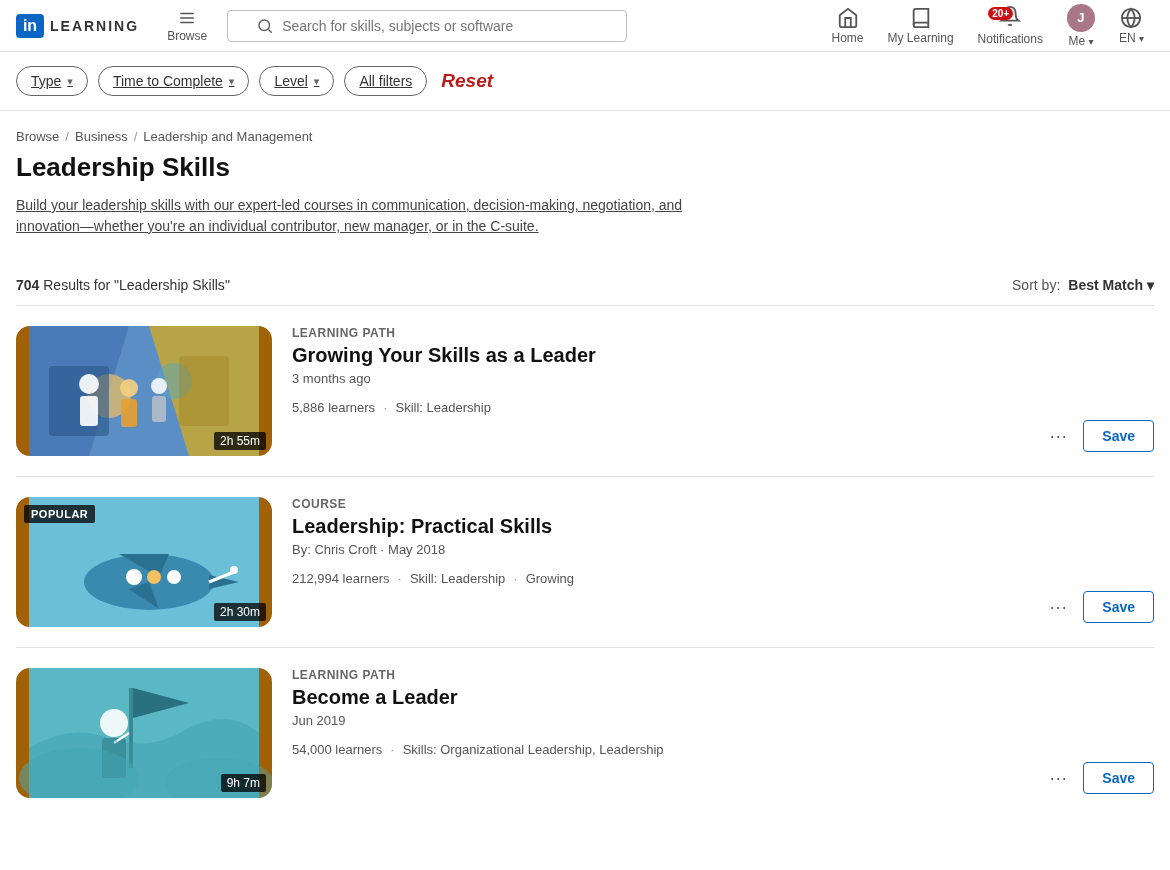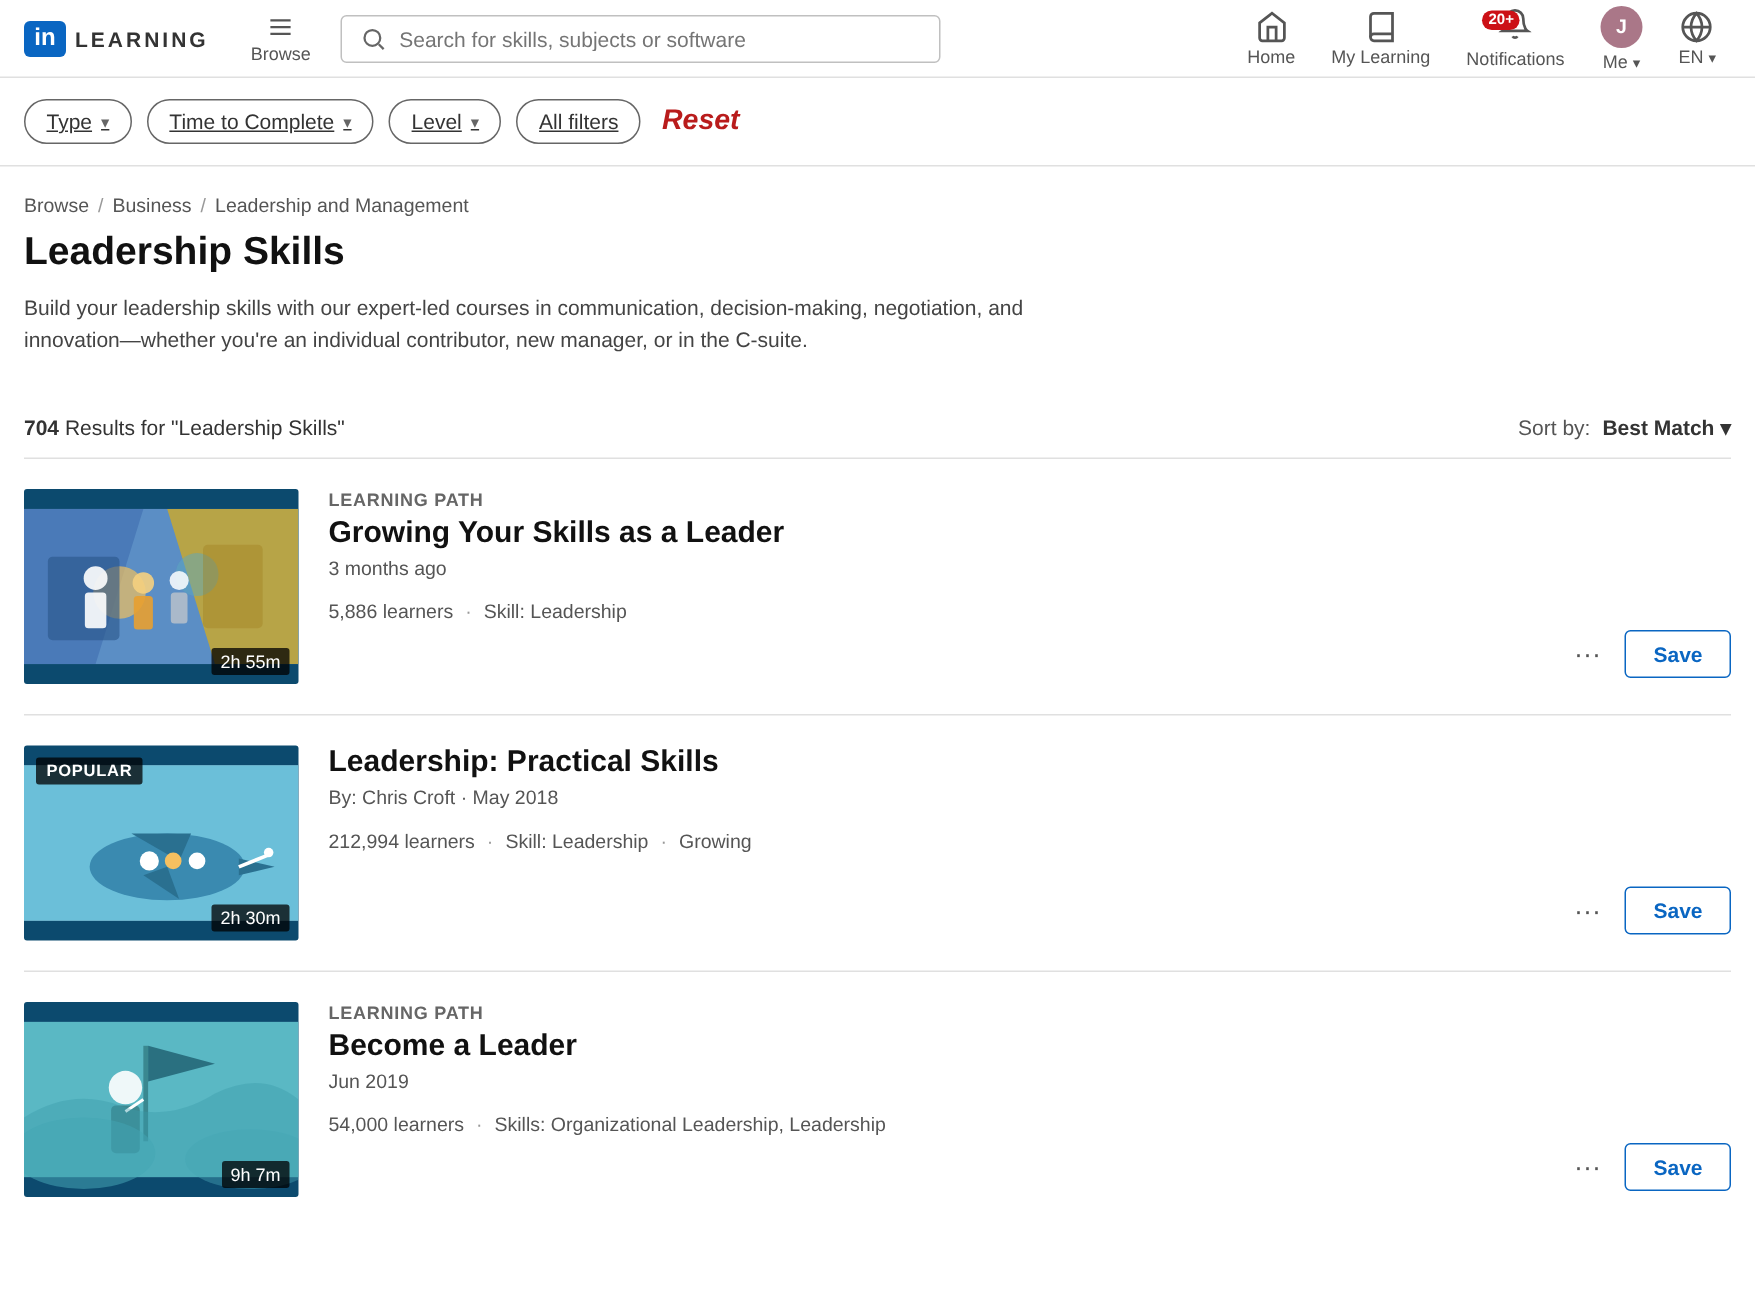--- a/index.html
+++ b/index.html
@@ -46,21 +46,21 @@
       padding: 4px 8px;
     }
     .browse-btn svg { width: 18px; height: 18px; }
     .search-bar {
       flex: 1;
       max-width: 400px;
       display: flex;
       align-items: center;
       border: 1px solid #c0c0c0;
       border-radius: 4px;
-      padding: 6px 12px;
+      padding: 6px 28px;
       gap: 8px;
       background: #fff;
     }
     .search-bar input {
       border: none; outline: none; font-size: 14px; color: #555; flex: 1; background: transparent;
     }
     .nav-items {
       display: flex;
       align-items: center;
       margin-left: auto;
@@ -114,21 +114,21 @@
     }
     .breadcrumb {
       font-size: 13px; color: #555; display: flex; align-items: center; gap: 6px;
     }
     .breadcrumb a { color: #555; text-decoration: none; }
     .breadcrumb-sep { color: #999; }
     .page-title {
       font-size: 26px; font-weight: 700; color: #111; margin-top: 8px; margin-bottom: 12px;
     }
     .page-desc {
-      font-size: 14px; color: #444; line-height: 1.5; max-width: 680px; margin-bottom: 20px;
+      font-size: 14px; color: #444; line-height: 1.5; max-width: 680px; margin-bottom: 20px; text-decoration: underline;
     }
 
     
     .results-bar {
       display: flex; align-items: center; justify-content: space-between;
       padding: 12px 16px;
       font-size: 14px; color: #333;
     }
     .results-count strong { font-weight: 700; }
     .sort-area { display: flex; align-items: center; gap: 8px; }
@@ -138,26 +138,26 @@
     
     .course-list { padding: 0 16px; }
     .course-item {
       display: flex; align-items: flex-start;
       border-top: 1px solid #e0e0e0;
       padding: 20px 0;
       gap: 20px;
     }
     .course-thumb {
       position: relative;
-      width: 183px;
+      width: 256px;
       height: 130px;
       flex-shrink: 0;
-      border-radius: 2px;
+      border-radius: 14px;
       overflow: hidden;
-      background: #0c4a6e;
+      background: #a16207;
     }
     .thumb-duration {
       position: absolute; bottom: 6px; right: 6px;
       background: rgba(0,0,0,0.75); color: #fff; font-size: 12px;
       padding: 2px 6px; border-radius: 2px;
     }
     .thumb-badge {
       position: absolute; top: 8px; left: 8px;
       background: rgba(0,0,0,0.75); color: #fff; font-size: 11px; font-weight: 700;
       padding: 3px 7px; border-radius: 2px; letter-spacing: 0.5px;
@@ -354,20 +354,21 @@
           <circle cx="95" cy="50" r="7" fill="#fff"></circle>
 
           <line x1="130" y1="55" x2="155" y2="45" stroke="#fff" stroke-width="3"></line>
           <circle cx="155" cy="43" r="4" fill="#fff"></circle>
         </g>
       </svg>
       <span class="thumb-badge">POPULAR</span>
       <span class="thumb-duration">2h 30m</span>
     </div>
     <div class="course-info">
+      <div class="course-type">COURSE</div>
       <div class="course-title">Leadership: Practical Skills</div>
       <div class="course-meta">By: Chris Croft  ·  May 2018</div>
       <div class="course-stats">
         <span>212,994 learners</span>
         <span class="dot">·</span>
         <span>Skill: Leadership</span>
         <span class="dot">·</span>
         <span>Growing</span>
       </div>
     </div>

